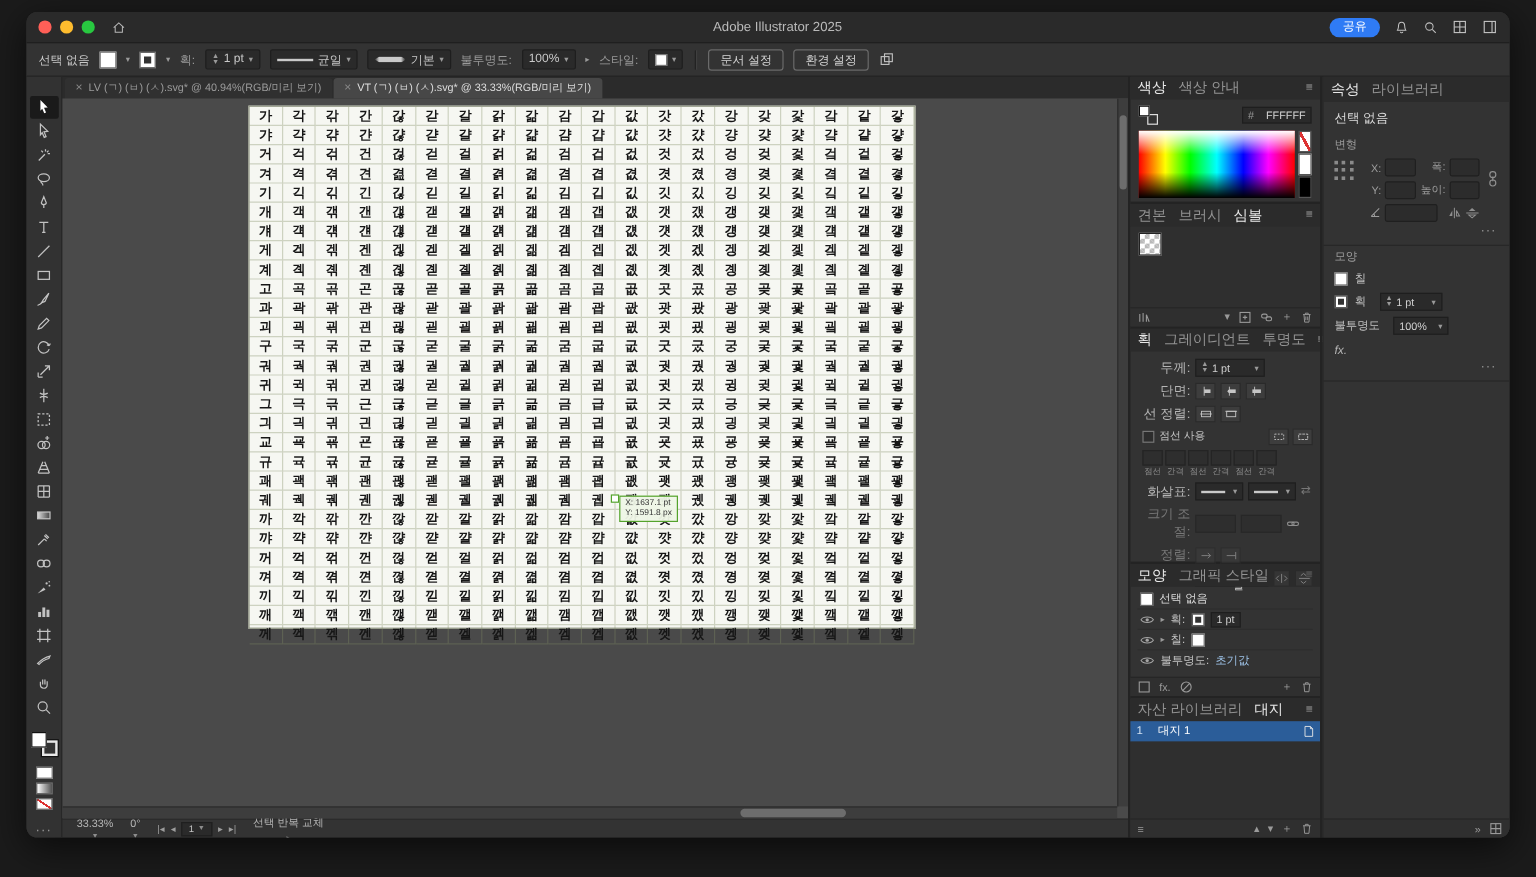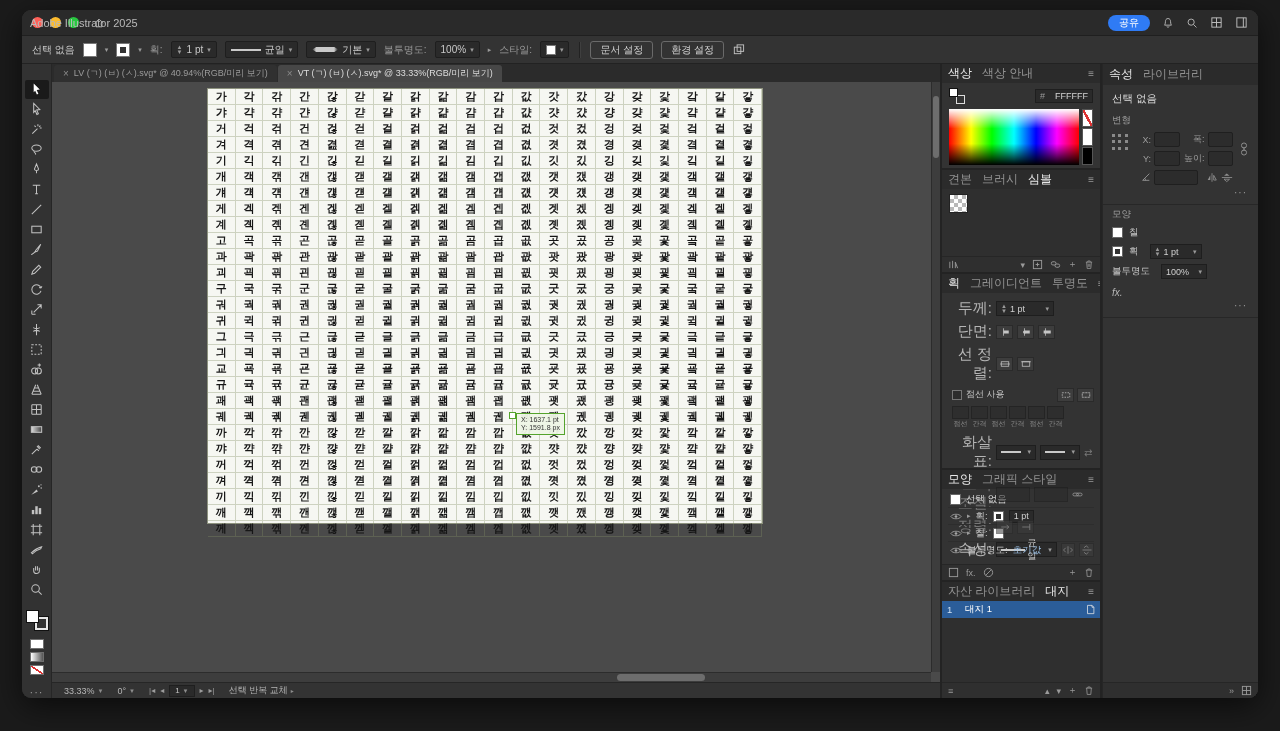--- a/index.html
+++ b/index.html
@@ -7,21 +7,21 @@
     font-family:"Liberation Sans","DejaVu Sans",sans-serif;-webkit-user-select:none;user-select:none;}
   .window{position:absolute;left:22px;top:10px;width:1236px;height:688px;background:#333;
     border-radius:9px;overflow:hidden;box-shadow:0 8px 30px rgba(0,0,0,.6);display:flex;flex-direction:column;}
 
   
   .titlebar{height:26px;background:#2a2a2a;border-bottom:1px solid #1f1f1f;display:flex;align-items:center;padding:0 10px;gap:8px;position:relative;}
   .traffic{display:flex;gap:7px;align-items:center;}
   .tl{width:11px;height:11px;border-radius:50%;display:inline-block;}
   .tl.red{background:#ff5f57}.tl.yellow{background:#febc2e}.tl.green{background:#28c840}
   .home-ic{color:#b8b8b8;display:flex;margin-left:6px;}
-  .tb-title{position:absolute;left:8px;right:0;text-align:left;color:#b9b9b9;font-size:11px;pointer-events:none;}
+  .tb-title{position:absolute;left:16px;right:0;text-align:center;color:#b9b9b9;font-size:11px;pointer-events:none;}
   .tb-right{margin-left:auto;display:flex;align-items:center;gap:12px;z-index:2;}
   .share{background:#2f7bf5;color:#fff;border:none;border-radius:9px;height:16px;padding:0 11px;font-size:10px;line-height:15px;cursor:pointer;font-family:inherit;}
   .tb-ic{color:#c2c2c2;display:flex;align-items:center;}
 
   
   .controlbar{height:28px;background:#333;border-bottom:1px solid #222;display:flex;align-items:center;padding:0 10px;gap:8px;color:#c9c9c9;font-size:10px;}
   .cb-chip{width:14px;height:14px;border:1px solid #777;background:#fff;}
   .cb-chip.stroke{background:#333;box-shadow:inset 0 0 0 3px #fff,inset 0 0 0 5px #333;}
   .mini-caret{font-size:7px;color:#9a9a9a;}
   .cb-field{background:#2a2a2a;border:1px solid #1e1e1e;border-radius:2px;height:17px;display:flex;align-items:center;padding:0 5px;gap:4px;}
@@ -61,21 +61,21 @@
   .glyph-row{display:flex;flex:1;}
   .glyph-cell{flex:1;display:flex;align-items:center;justify-content:center;border-right:1px solid rgba(130,140,100,.35);border-bottom:1px solid rgba(130,140,100,.35);font-family:"DejaVu Sans",sans-serif;font-size:11px;font-weight:600;color:#161616;overflow:hidden;}
   .canvas-tooltip{position:absolute;left:464px;top:331px;background:rgba(238,246,230,.95);border:1px solid #54a32c;color:#333;font-size:7px;line-height:8px;padding:2px 4px;white-space:nowrap;}
   .canvas-tooltip::before{content:"";position:absolute;left:-8px;top:-2px;width:5px;height:5px;border:1px solid #54a32c;background:#fff;}
   .vscroll{position:absolute;right:0;top:0;bottom:10px;width:9px;background:#3d3d3d;border-left:1px solid #2c2c2c;}
   .vscroll .thumb{position:absolute;left:1px;right:1px;top:14px;height:62px;background:#6d6d6d;border-radius:4px;}
   .hscroll{position:absolute;left:0;right:9px;bottom:0;height:10px;background:#3d3d3d;border-top:1px solid #2c2c2c;}
   .hscroll .thumb{position:absolute;top:1px;bottom:1px;left:565px;width:88px;background:#6d6d6d;border-radius:4px;}
 
   .statusbar{height:16px;background:#333;border-top:1px solid #262626;display:flex;align-items:center;gap:14px;padding:0 12px;color:#b5b5b5;font-size:9px;}
-  .sb-item{display:flex;align-items:center;gap:3px;}
+  .sb-item{display:flex;align-items:center;gap:3px;flex-direction:column;}
   .sb-caret{font-size:6px;color:#8d8d8d;}
   .sb-nav{display:flex;align-items:center;gap:5px;color:#9d9d9d;font-size:8px;}
   .sb-navbox{background:#2a2a2a;border:1px solid #1f1f1f;height:12px;padding:0 5px;display:flex;align-items:center;gap:3px;color:#c5c5c5;}
 
   
   .gapcol{width:2px;background:#232323;}
   .dock1{width:158px;background:#333;display:flex;flex-direction:column;font-size:10px;color:#c6c6c6;}
   .dock2{width:156px;background:#333;display:flex;flex-direction:column;font-size:10px;color:#c6c6c6;border-left:1px solid #262626;}
   .panel{border-bottom:2px solid #232323;display:flex;flex-direction:column;min-height:0;}
   .panel-tabs{height:19px;background:#2b2b2b;display:flex;align-items:center;padding:0 6px;gap:10px;flex:none;}
@@ -96,21 +96,21 @@
   .spec-white{flex:1;background:#fff;border:1px solid #555;}
   .spec-black{flex:1;background:#000;border:1px solid #555;}
 
   .checker{width:19px;height:19px;border:1px solid #222;
     background-color:#fff;background-image:linear-gradient(45deg,#b9b9b9 25%,transparent 25%,transparent 75%,#b9b9b9 75%),linear-gradient(45deg,#b9b9b9 25%,#fff 25%,#fff 75%,#b9b9b9 75%);background-size:8px 8px;background-position:0 0,4px 4px;}
   .panel-footer{height:16px;background:#2f2f2f;border-top:1px solid #262626;display:flex;align-items:center;gap:7px;padding:0 6px;color:#9a9a9a;font-size:9px;flex:none;}
   .pf-right{margin-left:auto;display:flex;gap:7px;align-items:center;}
   .pf-ic{display:flex;color:#9a9a9a;}
 
   .srow{display:flex;align-items:center;gap:4px;margin-bottom:4px;min-height:15px;}
-  .slabel{width:44px;text-align:right;color:#b5b5b5;font-size:15px;flex:none;}
+  .slabel{width:44px;text-align:right;color:#b5b5b5;font-size:11px;flex:none;}
   .sfield{background:#2a2a2a;border:1px solid #1e1e1e;height:15px;display:flex;align-items:center;padding:0 4px;gap:3px;color:#d0d0d0;font-size:9px;}
   .sbtn{width:17px;height:14px;background:#3d3d3d;border:1px solid #2a2a2a;display:flex;align-items:center;justify-content:center;color:#c5c5c5;}
   .sbtn svg{width:12px;height:12px;}
   .dim{color:#777;}
   .tinylabel{font-size:7px;color:#8b8b8b;text-align:center;}
   .dashcell{width:17px;height:13px;background:#2e2e2e;border:1px solid #242424;}
   .chkbox{width:10px;height:10px;border:1px solid #777;background:#2d2d2d;flex:none;}
 
   .arow{display:flex;align-items:center;gap:5px;height:17px;padding:0 2px;border-bottom:1px solid #2d2d2d;}
   .achip{width:11px;height:11px;background:#fff;border:1px solid #666;flex:none;}

